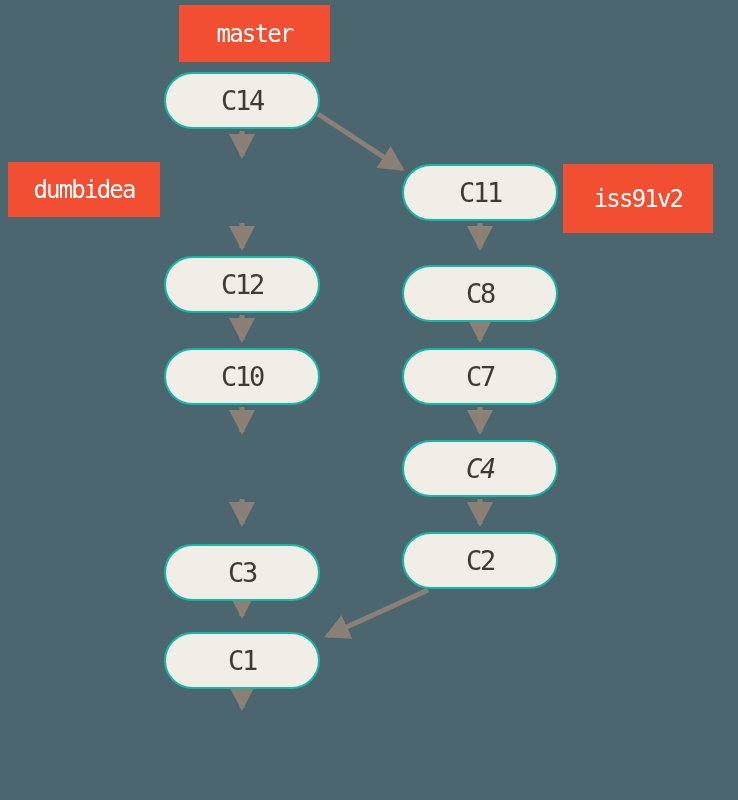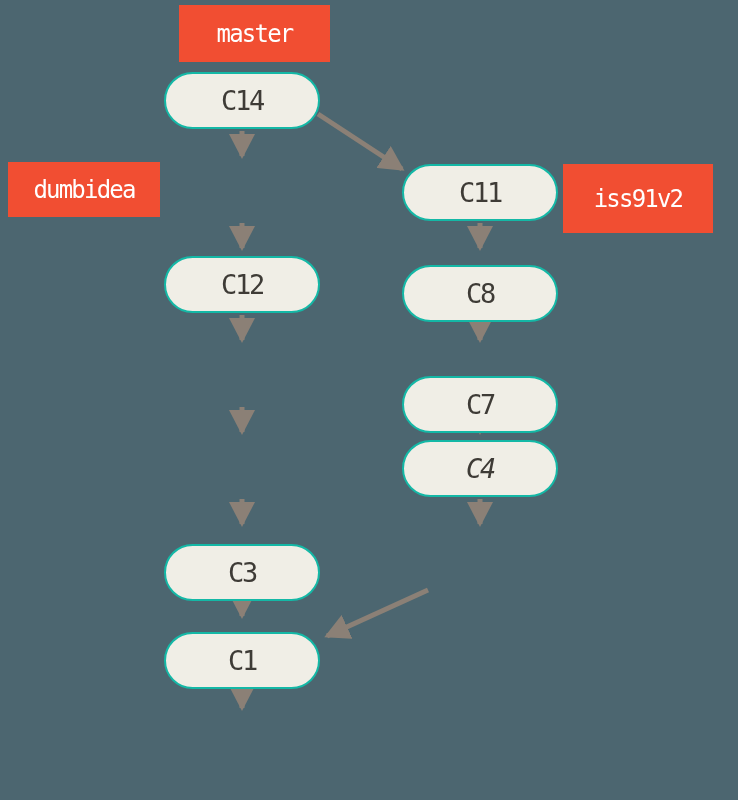--- a/index.html
+++ b/index.html
@@ -80,21 +80,23 @@
     <line class="edge" x1="318" y1="114" x2="402" y2="169" marker-end="url(#ah)"></line>
     <line class="edge" x1="428" y1="590" x2="327" y2="636" marker-end="url(#ah)"></line>
   </svg>
 
   <div class="branch" style="left:166px; top:5px; width:151px; height:57px;margin-left:13px;">master</div>
   <div class="branch" style="left:8px; top:162px; width:152px; height:55px;">dumbidea</div>
   <div class="branch" style="left:563px; top:164px; width:150px; height:69px;">iss91v2</div>
 
   <div class="node" style="left:164px; top:72px;">C14</div>
   <div class="node" style="left:164px; top:256px;">C12</div>
+  <div class="node" style="left:164px; top:348px;">C10</div>
   <div class="node" style="left:164px; top:544px;">C3</div>
   <div class="node" style="left:164px; top:632px;">C1</div>
 
   <div class="node" style="left:402px; top:164px;">C11</div>
   <div class="node" style="left:402px; top:248px;margin-top:17px;">C8</div>
-  <div class="node" style="left:402px; top:348px;margin-top:28px;">C7</div>
+  <div class="node" style="left:402px; top:348px;">C7</div>
   <div class="node" style="left:402px; top:440px;font-style:italic;">C4</div>
+  <div class="node" style="left:402px; top:532px;">C2</div>
 
 </div>
 
 </body></html>

